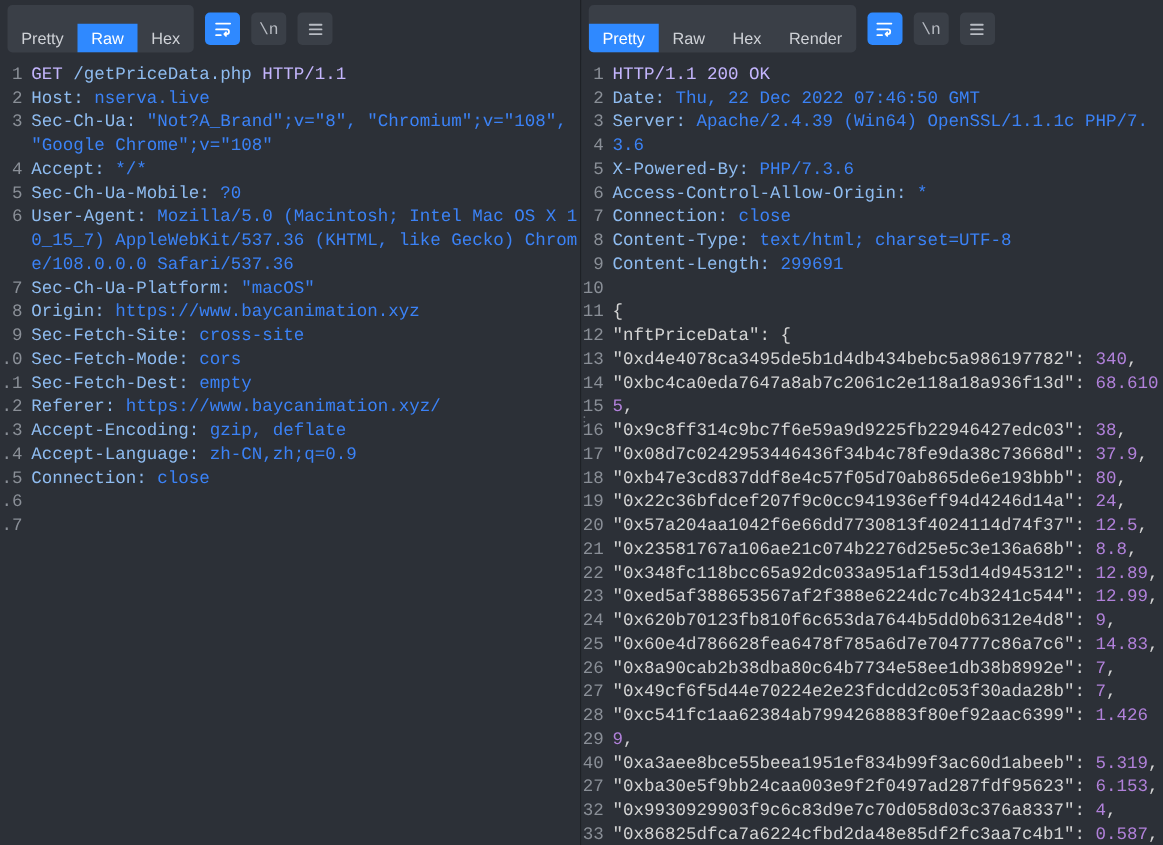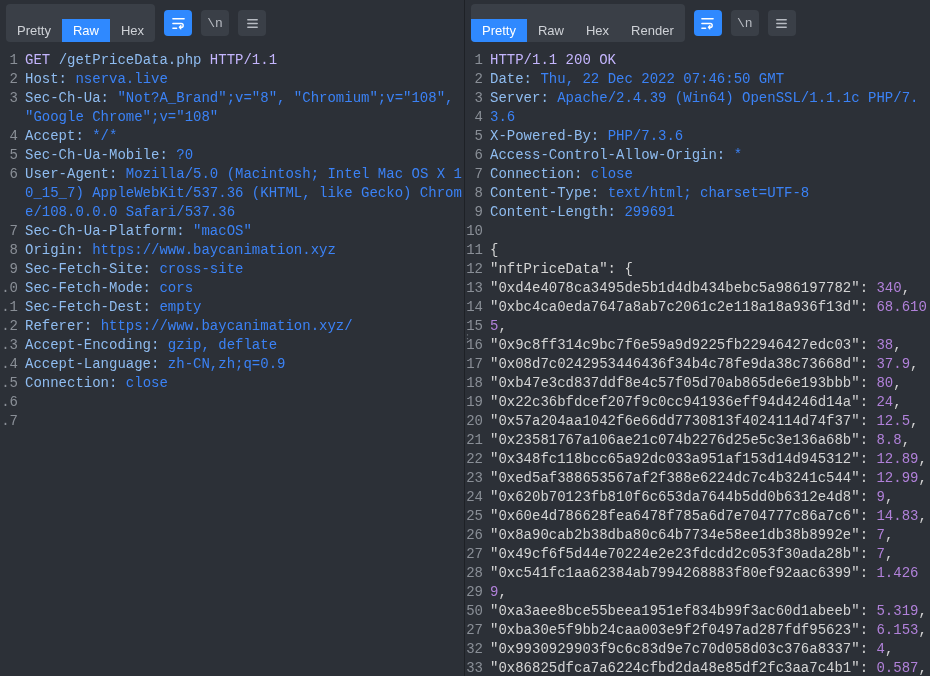--- a/index.html
+++ b/index.html
@@ -204,20 +204,20 @@
         <span class="ln">20</span>
         <span class="ln">21</span>
         <span class="ln">22</span>
         <span class="ln">23</span>
         <span class="ln">24</span>
         <span class="ln">25</span>
         <span class="ln">26</span>
         <span class="ln">27</span>
         <span class="ln">28</span>
         <span class="ln">29</span>
-        <span class="ln">50</span>
+        <span class="ln">40</span>
         <span class="ln">27</span>
         <span class="ln">32</span>
         <span class="ln">33</span>
       </div>
     <div class="code" id="res-code"><span class="l"><span class="method">HTTP/1.1 200 OK</span></span><span class="l"><span class="key">Date:</span> <span class="hval">Thu, 22 Dec 2022 07:46:50 GMT</span></span><span class="l"><span class="key">Server:</span> <span class="hval">Apache/2.4.39 (Win64) OpenSSL/1.1.1c PHP/7.3.6</span></span><span class="l"><span class="key">X-Powered-By:</span> <span class="hval">PHP/7.3.6</span></span><span class="l"><span class="key">Access-Control-Allow-Origin:</span> <span class="hval">*</span></span><span class="l"><span class="key">Connection:</span> <span class="hval">close</span></span><span class="l"><span class="key">Content-Type:</span> <span class="hval">text/html; charset=UTF-8</span></span><span class="l"><span class="key">Content-Length:</span> <span class="hval">299691</span></span><span class="l">&nbsp;</span><span class="l"><span class="tok">{</span></span><span class="l"><span class="tok">"nftPriceData": {</span></span><span class="l"><span class="tok">"0xd4e4078ca3495de5b1d4db434bebc5a986197782":</span> <span class="pl">340</span><span class="tok">,</span></span><span class="l"><span class="tok">"0xbc4ca0eda7647a8ab7c2061c2e118a18a936f13d":</span> <span class="pl">68.6105</span><span class="tok">,</span></span><span class="l"><span class="tok">"0x9c8ff314c9bc7f6e59a9d9225fb22946427edc03":</span> <span class="pl">38</span><span class="tok">,</span></span><span class="l"><span class="tok">"0x08d7c0242953446436f34b4c78fe9da38c73668d":</span> <span class="pl">37.9</span><span class="tok">,</span></span><span class="l"><span class="tok">"0xb47e3cd837ddf8e4c57f05d70ab865de6e193bbb":</span> <span class="pl">80</span><span class="tok">,</span></span><span class="l"><span class="tok">"0x22c36bfdcef207f9c0cc941936eff94d4246d14a":</span> <span class="pl">24</span><span class="tok">,</span></span><span class="l"><span class="tok">"0x57a204aa1042f6e66dd7730813f4024114d74f37":</span> <span class="pl">12.5</span><span class="tok">,</span></span><span class="l"><span class="tok">"0x23581767a106ae21c074b2276d25e5c3e136a68b":</span> <span class="pl">8.8</span><span class="tok">,</span></span><span class="l"><span class="tok">"0x348fc118bcc65a92dc033a951af153d14d945312":</span> <span class="pl">12.89</span><span class="tok">,</span></span><span class="l"><span class="tok">"0xed5af388653567af2f388e6224dc7c4b3241c544":</span> <span class="pl">12.99</span><span class="tok">,</span></span><span class="l"><span class="tok">"0x620b70123fb810f6c653da7644b5dd0b6312e4d8":</span> <span class="pl">9</span><span class="tok">,</span></span><span class="l"><span class="tok">"0x60e4d786628fea6478f785a6d7e704777c86a7c6":</span> <span class="pl">14.83</span><span class="tok">,</span></span><span class="l"><span class="tok">"0x8a90cab2b38dba80c64b7734e58ee1db38b8992e":</span> <span class="pl">7</span><span class="tok">,</span></span><span class="l"><span class="tok">"0x49cf6f5d44e70224e2e23fdcdd2c053f30ada28b":</span> <span class="pl">7</span><span class="tok">,</span></span><span class="l"><span class="tok">"0xc541fc1aa62384ab7994268883f80ef92aac6399":</span> <span class="pl">1.4269</span><span class="tok">,</span></span><span class="l"><span class="tok">"0xa3aee8bce55beea1951ef834b99f3ac60d1abeeb":</span> <span class="pl">5.319</span><span class="tok">,</span></span><span class="l"><span class="tok">"0xba30e5f9bb24caa003e9f2f0497ad287fdf95623":</span> <span class="pl">6.153</span><span class="tok">,</span></span><span class="l"><span class="tok">"0x9930929903f9c6c83d9e7c70d058d03c376a8337":</span> <span class="pl">4</span><span class="tok">,</span></span><span class="l"><span class="tok">"0x86825dfca7a6224cfbd2da48e85df2fc3aa7c4b1":</span> <span class="pl">0.587</span><span class="tok">,</span></span></div>
   </div>
 </div>
 
 </body></html>

